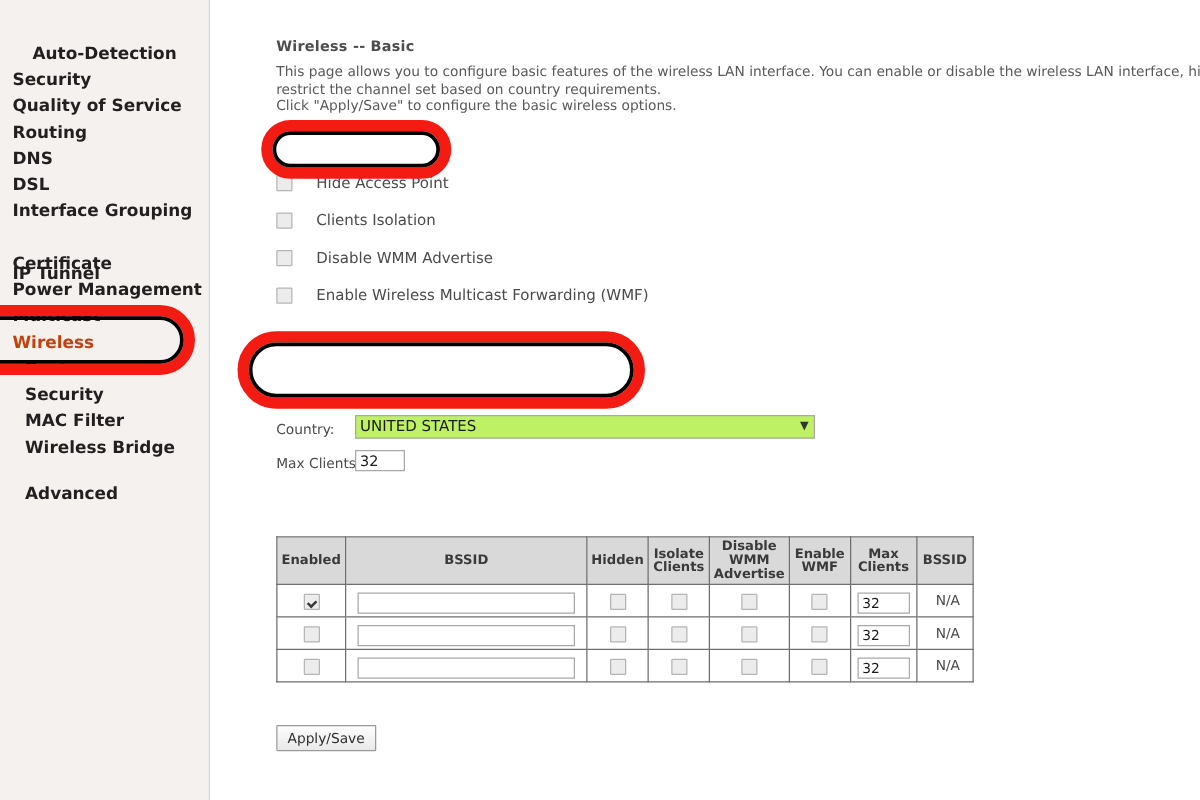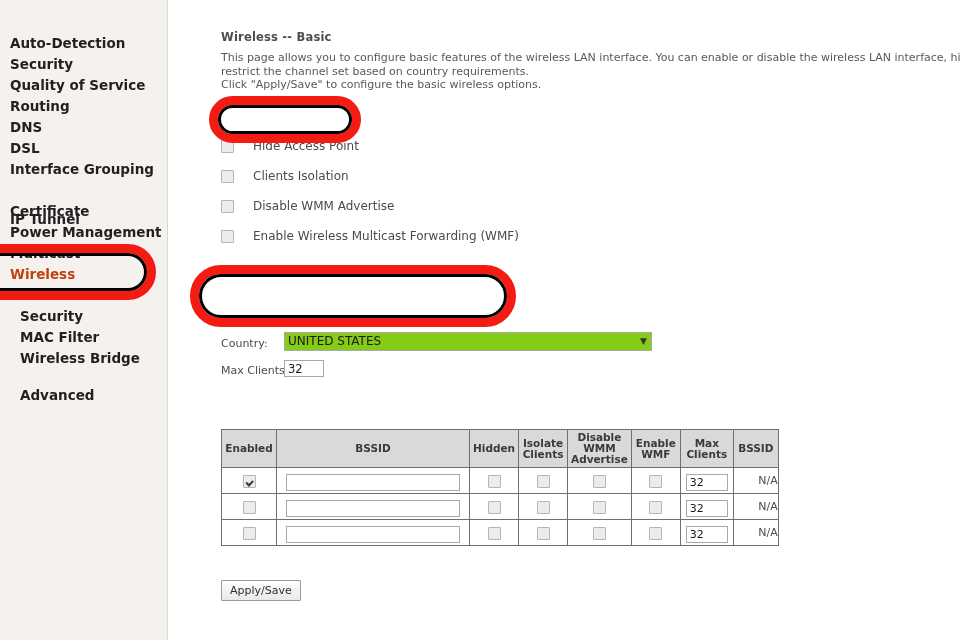--- a/index.html
+++ b/index.html
@@ -130,21 +130,21 @@
     border: 1px solid #a9a9a9;
     box-sizing: border-box;
     font-family: "DejaVu Sans", "Liberation Sans", sans-serif;
     font-size: 11.5px;
     color: #1a1a1a;
     padding: 0 3px;
     line-height: 16px;
   }
   .select-box {
     position: absolute;
-    background: #84cc16;
+    background: #bef264;
     border: 1px solid #a9a9a9;
     box-sizing: border-box;
     font-size: 12px;
     color: #1a1a1a;
     padding: 0 3px;
     line-height: 17px;
   }
   .select-arrow {
     position: absolute;
     right: 4px;
@@ -185,21 +185,21 @@
     border: 1px solid #6f6f6f;
     padding: 0;
     height: 25px;
     text-align: center;
     vertical-align: middle;
     background: #ffffff;
   }
   #vap-table td.bssid {
     font-size: 11px;
     color: #4b4b4d;
-    text-align: right;
+    text-align: center;
     padding-left: 5px;
     margin-top: 37px;
   }
   .cell-cb {
     display: inline-block;
     position: relative;
     width: 13px;
     height: 13px;
     background: #ececec;
     border: 1px solid #b5b5b5;
@@ -273,21 +273,21 @@
   #annot-sidebar {
     left: -40px; top: 244px; width: 196px; height: 56px;
   }
 </style>
 </head>
 <body>
 
 <div id="page">
 
   <div id="sidebar">
-      <div class="nav-item" style="top: 36px;">Auto-Detection</div>
+      <div class="nav-item" style="top: 36px; margin-left: 16px;">Auto-Detection</div>
       <div class="nav-item" style="top: 57px;">Security</div>
       <div class="nav-item" style="top: 78px;">Quality of Service</div>
       <div class="nav-item" style="top: 99px;">Routing</div>
       <div class="nav-item" style="top: 120px;">DNS</div>
       <div class="nav-item" style="top: 141px;">DSL</div>
       <div class="nav-item" style="top: 162px;">Interface Grouping</div>
       <div class="nav-item" style="top: 183px; margin-top: 29px;">IP Tunnel</div>
       <div class="nav-item" style="top: 204px;">Certificate</div>
       <div class="nav-item" style="top: 225px;">Power Management</div>
       <div class="nav-item" style="top: 246px;">Multicast</div>

